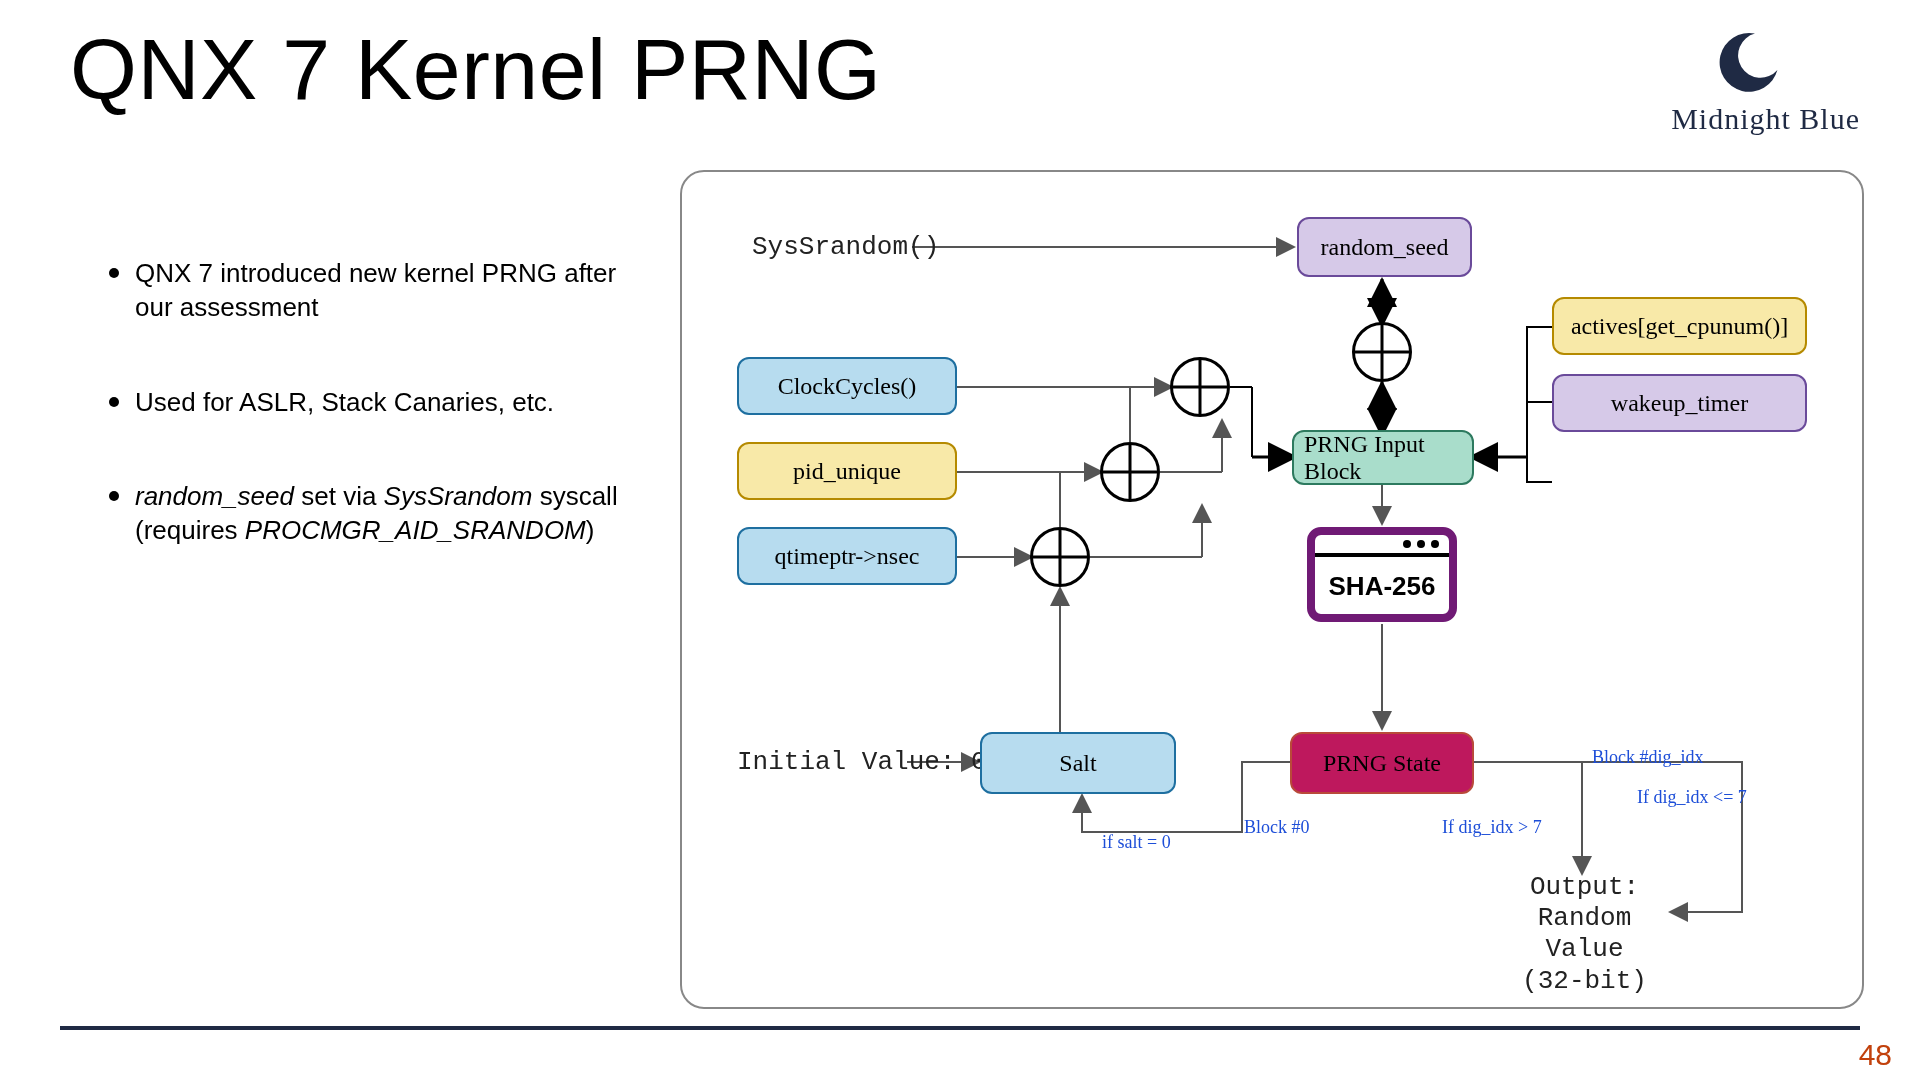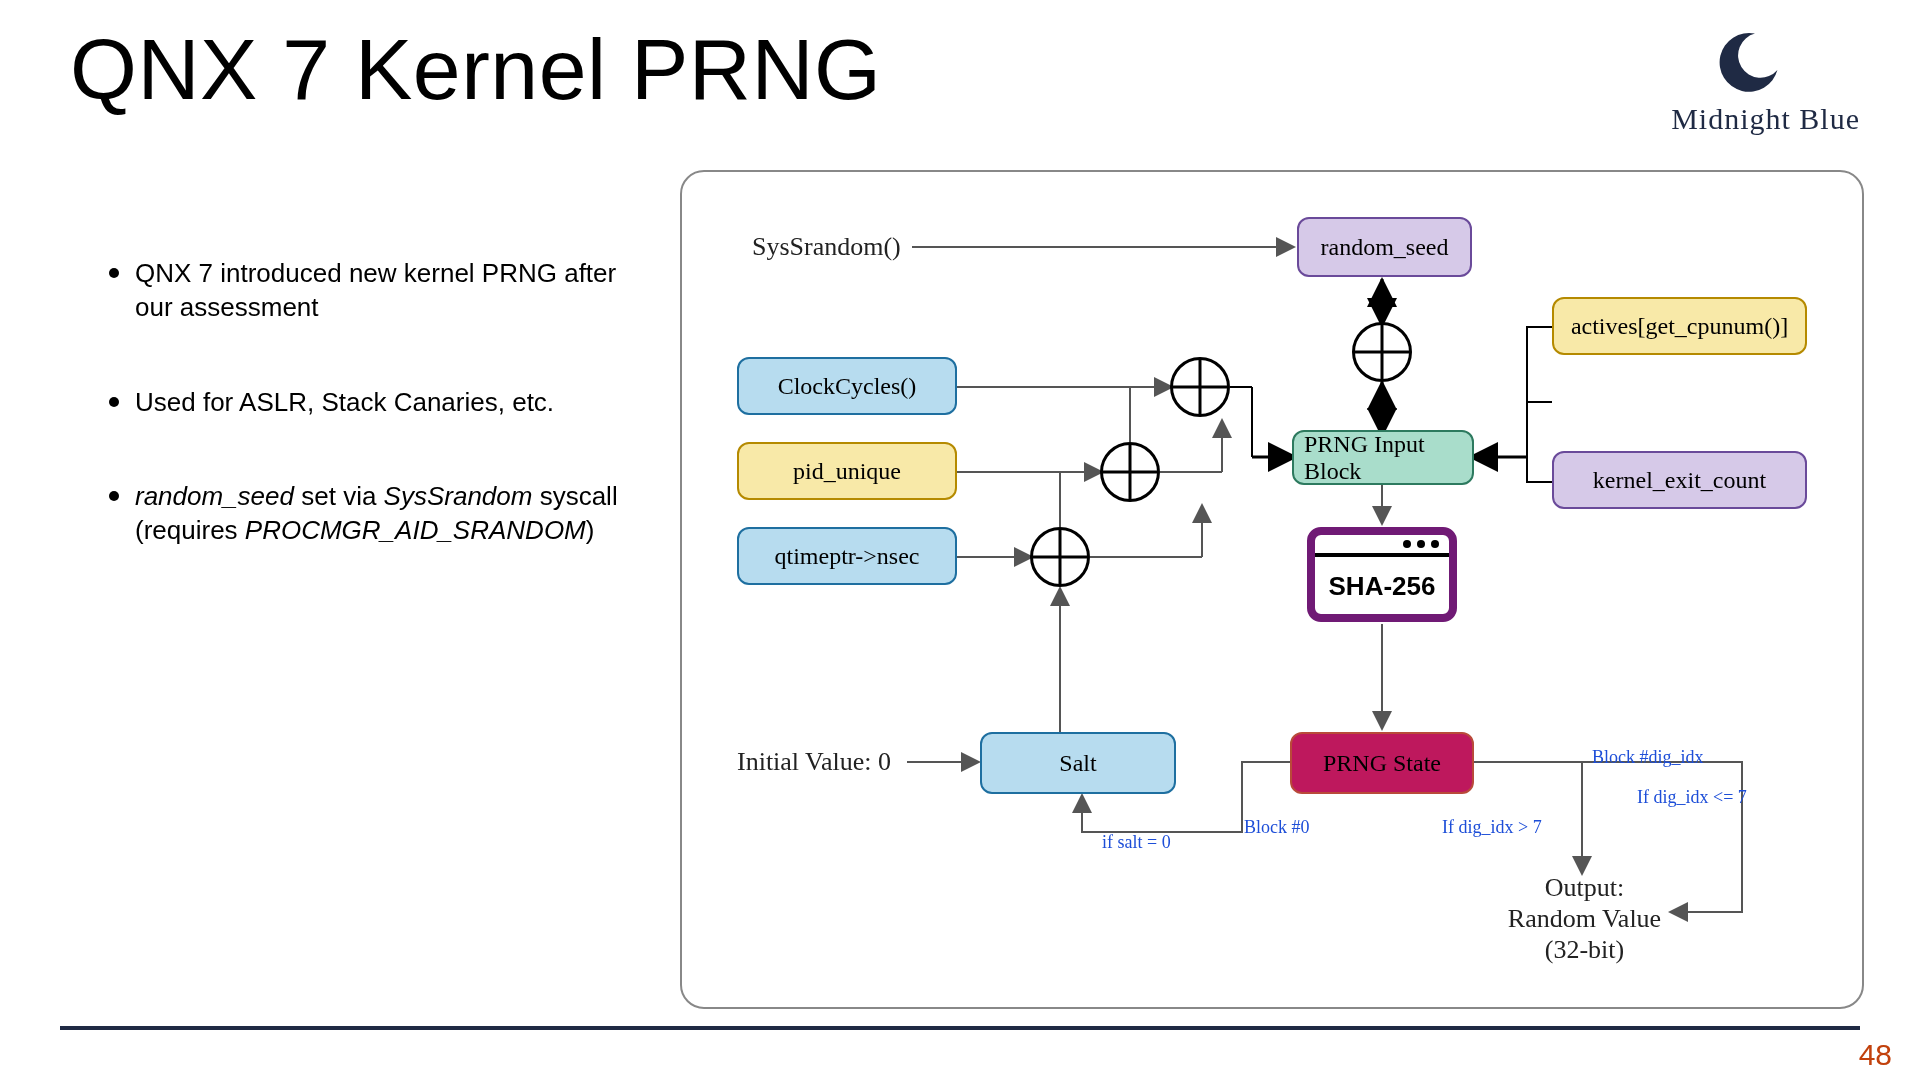--- a/index.html
+++ b/index.html
@@ -60,21 +60,21 @@
     top: 170px;
     width: 1180px;
     height: 835px;
     border: 2px solid #888;
     border-radius: 24px;
     background: #fff;
   }
   .diagram * { box-sizing: border-box; }
   .dlabel {
     position: absolute;
-    font-family: Liberation Serif, serif;
+    font-family: Liberation Mono, monospace;
     font-size: 26px;
     color: #222;
     text-align: center;
   }
   .box {
     position: absolute;
     border: 2px solid #333;
     border-radius: 12px;
     font-family: "Garamond", "Georgia", serif;
     font-size: 24px;
@@ -251,21 +251,21 @@
     <div class="box yellow" style="left:55px; top:270px; width:220px; height:58px">pid_unique</div>
     <div class="box blue" style="left:55px; top:355px; width:220px; height:58px">qtimeptr-&gt;nsec</div>
 
     <div class="xor" style="left:488px; top:185px"></div>
     <div class="xor" style="left:418px; top:270px"></div>
     <div class="xor" style="left:348px; top:355px"></div>
 
     <div class="box teal" style="left:610px; top:258px; width:182px; height:55px">PRNG Input Block</div>
 
     <div class="box yellow" style="left:870px; top:125px; width:255px; height:58px">actives[get_cpunum()]</div>
-    <div class="box purple" style="left:870px; top:279px; width:255px; height:58px">kernel_exit_count</div>
+    <div class="box purple" style="left:870px; top:202px; width:255px; height:58px">wakeup_timer</div>
 
     <div class="sha" style="left:625px; top:355px">
       <div class="bar">
           <span class="dot"></span>
           <span class="dot"></span>
           <span class="dot"></span>
         </div>
       <div class="txt">SHA-256</div>
     </div>
 

